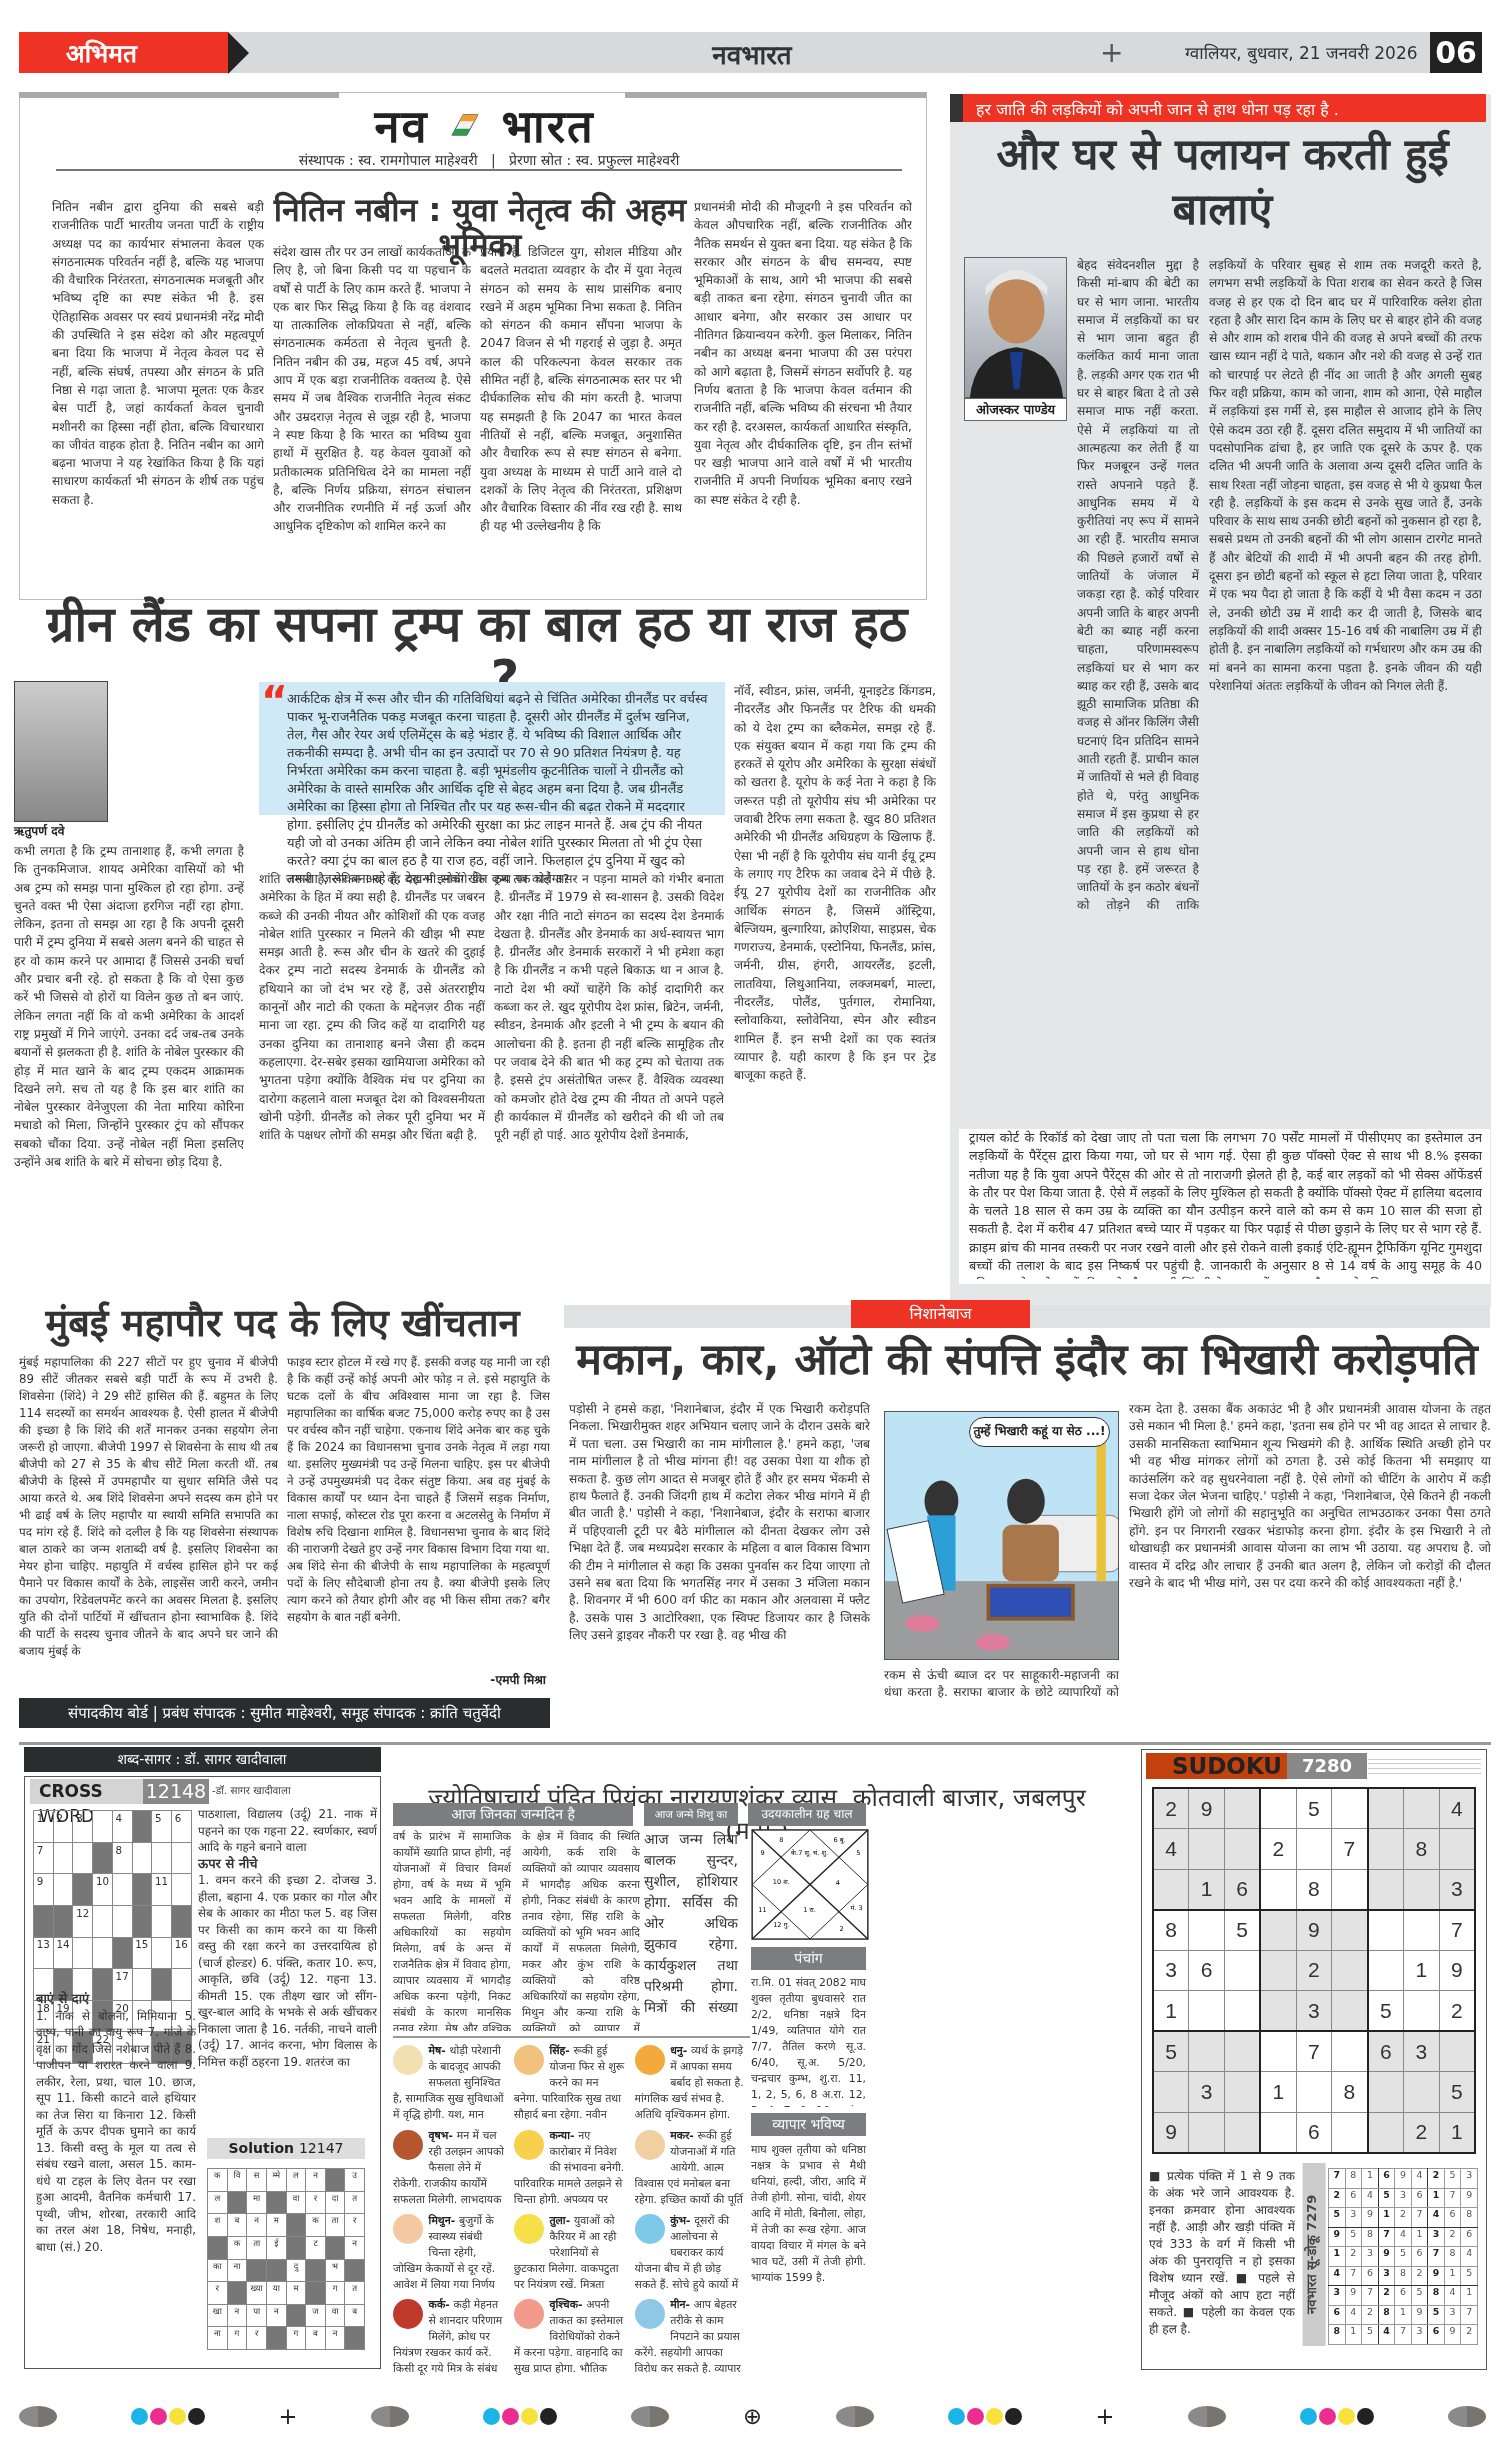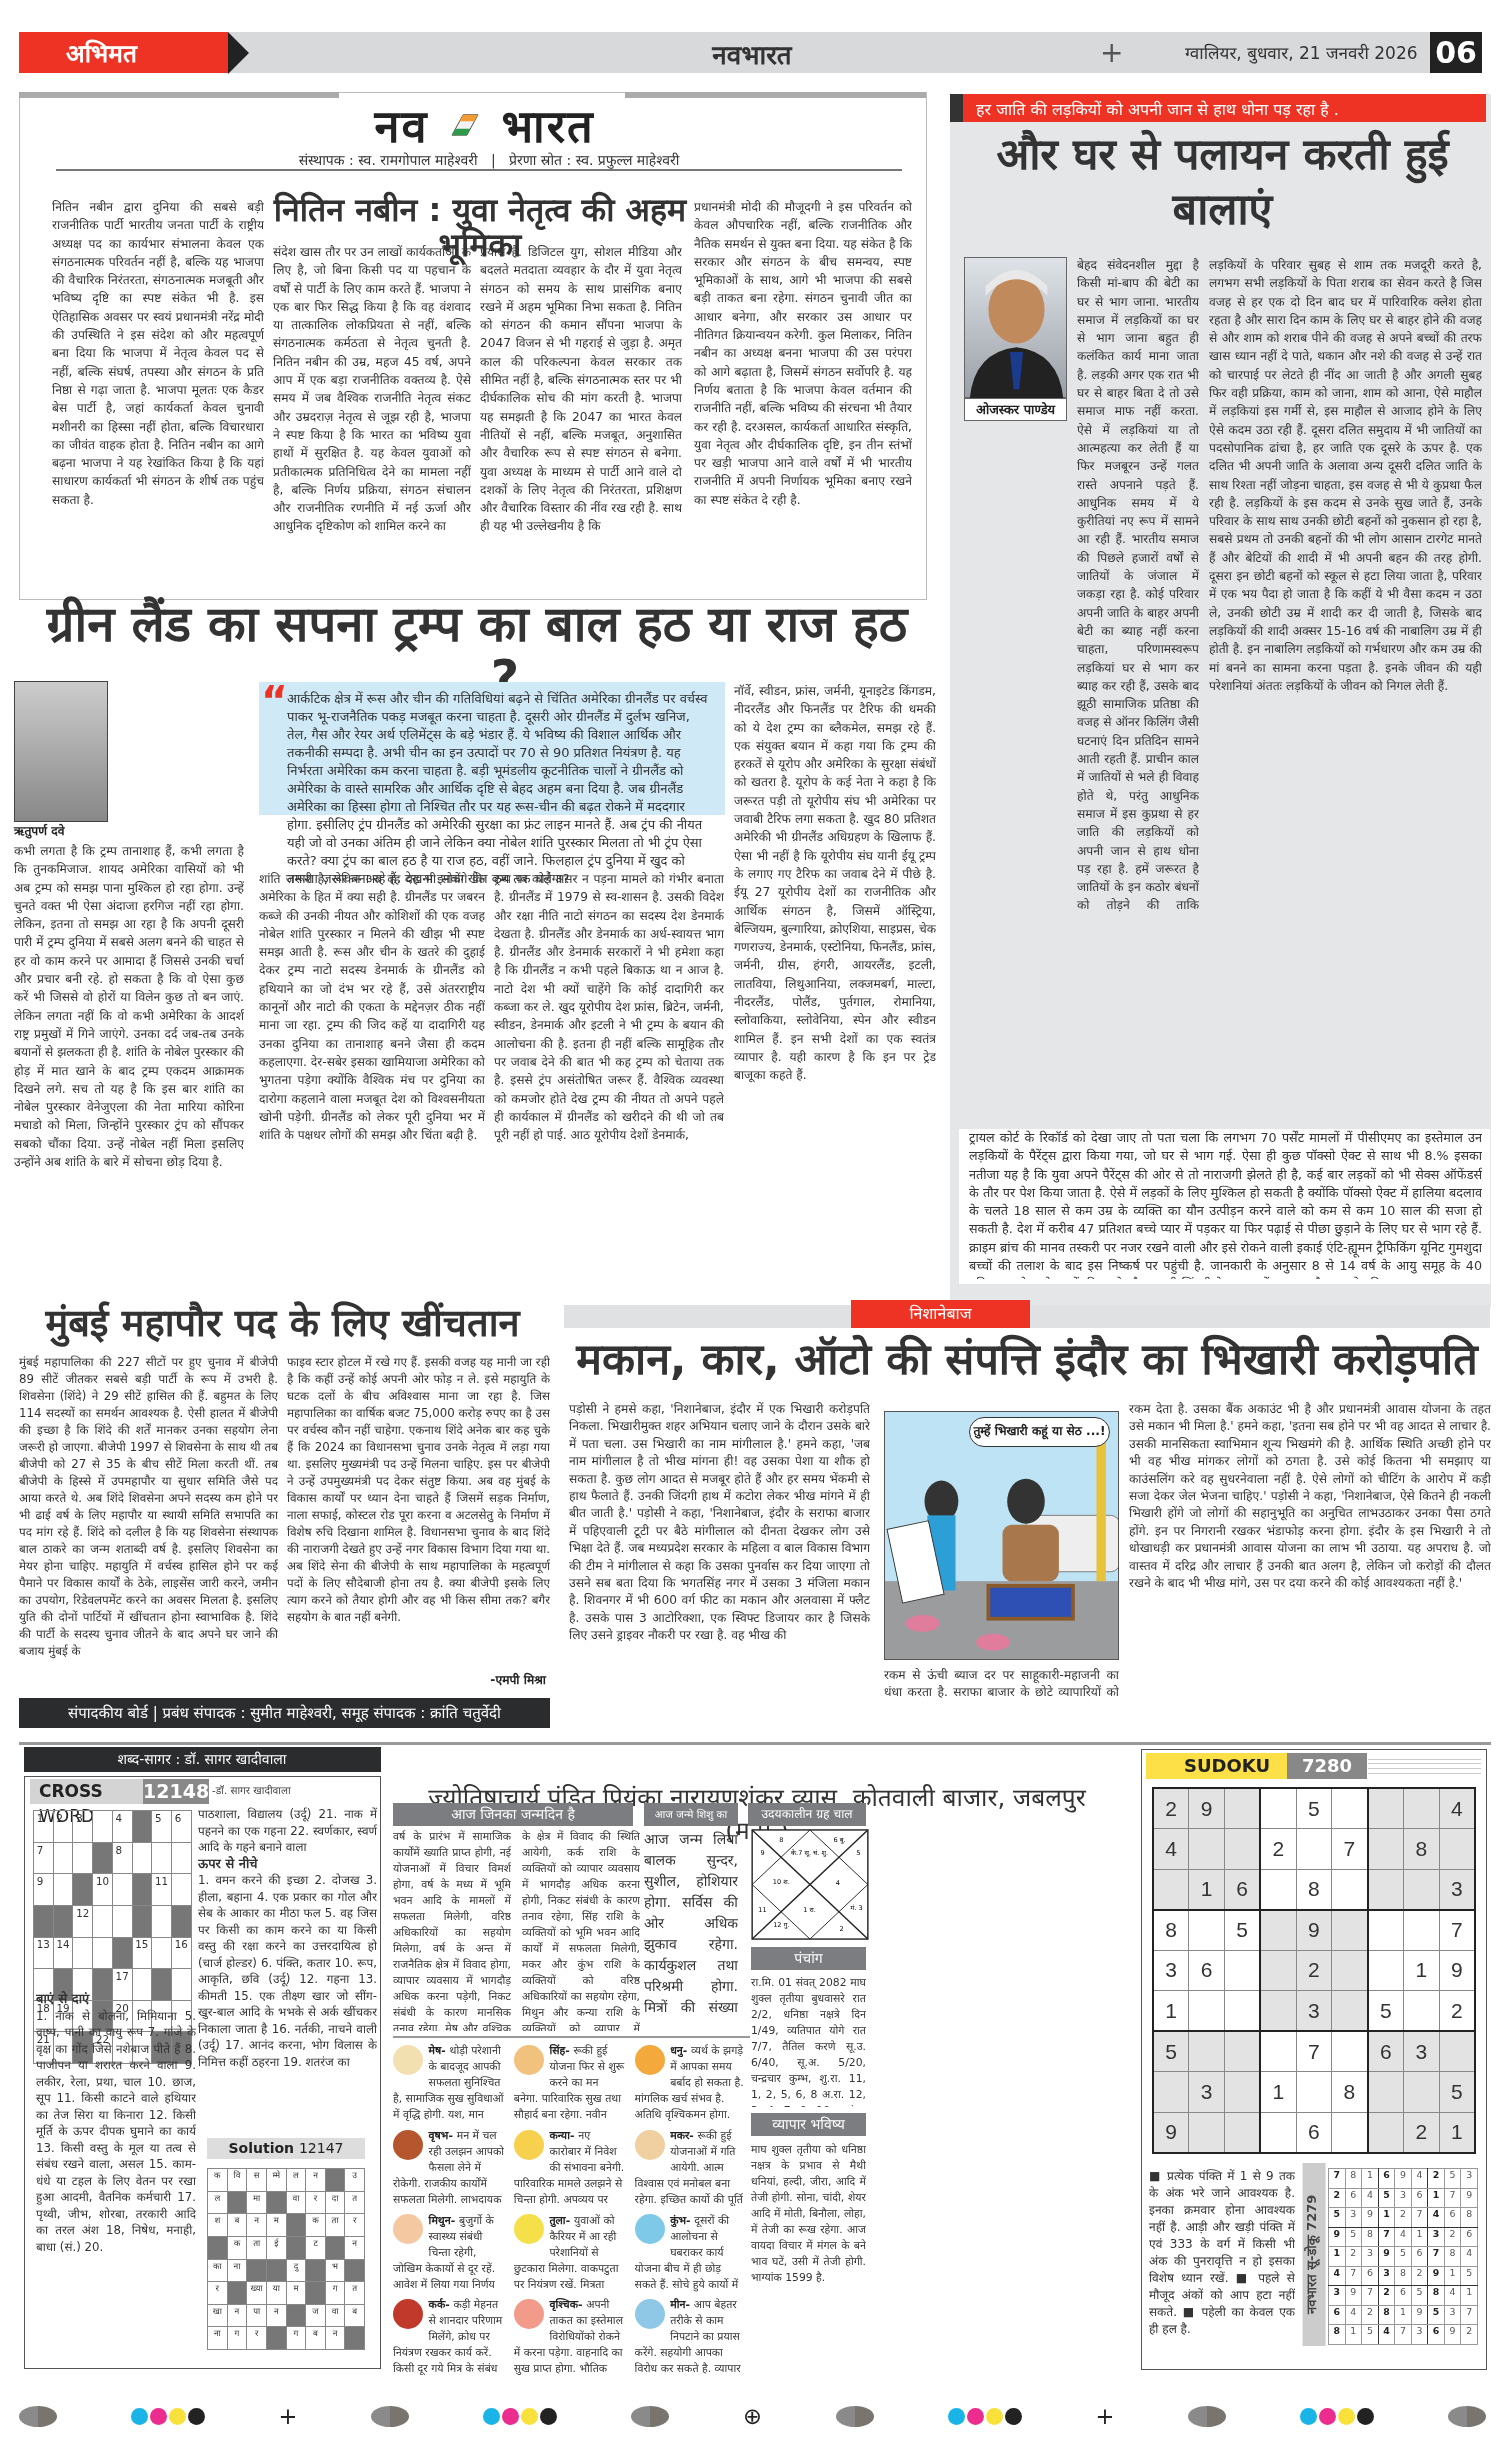--- a/index.html
+++ b/index.html
@@ -47,21 +47,21 @@
 #nb-band{left:564px;top:1305px;width:926px;height:22.6px;background:#e0e1e3}
 #nb-tag{left:851px;top:1300px;width:179px;height:28px;background:#ee3324;color:#fff;font-size:16px;text-align:center;line-height:28px}
 #nb-title{left:564px;top:1336px;width:926px;font-size:43px;text-align:center}
 #cartoon{left:884px;top:1411px;width:235px;height:249px;background:#bde3f4;border:0.9px solid #555;overflow:hidden}
 #bubble{left:969px;top:1417px;width:141px;height:30px;background:#fff;border:1.9px solid #333;border-radius:15px;font-size:12.2px;text-align:center;line-height:26px;font-weight:bold}
 
 #bottom-rule{left:19px;top:1742px;width:1472px;height:2.8px;background:#999}
 #sabd-head{left:23.5px;top:1747px;width:357px;height:24.5px;background:#2b2c2e;color:#fff;font-size:14px;text-align:center;line-height:24.5px}
 #cw-box{left:23.5px;top:1776px;width:357px;height:593px;border:1.9px solid #555}
 #cw-word{left:30px;top:1779px;width:113px;height:24.5px;background:#d4d4d4;font-size:17px;font-weight:bold;line-height:24.5px;padding-left:9px}
-#cw-num{left:143px;top:1779px;width:66px;height:24.5px;background:#888;color:#fff;font-size:19px;font-weight:bold;line-height:24.5px;text-align:center}
+#cw-num{left:143px;top:1779px;width:66px;height:24.5px;background:#888;color:#fff;font-size:19px;font-weight:normal;line-height:24.5px;text-align:center}
 #cw-by{left:212px;top:1783px;font-size:10.3px;color:#444}
 .grid{border-collapse:collapse}
 .grid td{border:0.9px solid #888;text-align:left;vertical-align:top;font-size:10.3px;padding:0.9px 2.8px;color:#333}
 .grid td.blk{background:#777}
 #cw-grid{left:33px;top:1810px;width:158px;height:254px}
 #cw-grid td{width:20px;height:31.5px}
 #cw-right{left:198px;top:1806px;width:179px;height:348px;font-size:11.8px;line-height:16.5px}
 #cw-left{left:36px;top:1991px;width:160px;height:292px;font-size:11.8px;line-height:16.5px}
 #sol-title{left:207px;top:2138px;width:158px;height:21px;background:#ddd;font-size:14px;font-weight:bold;text-align:center;line-height:21px}
 #sol-grid{left:207px;top:2168px;width:158px;height:182px}
@@ -79,21 +79,21 @@
 #panchang-head{left:751px;top:1947px;width:115px}
 #panchang-text{left:751px;top:1975px;width:115px;height:132px;font-size:10.8px;line-height:16px}
 #vyapar-head{left:751px;top:2113px;width:115px}
 #vyapar-text{left:751px;top:2142px;width:115px;height:141px;font-size:10.8px;line-height:16px}
 #astro-rule{left:393px;top:2036px;width:357px;height:1.9px;background:#999}
 .rashi{font-size:10.8px;line-height:16px;color:#333}
 .rashi b{color:#222}
 .zodiac{display:inline-block;float:left;width:30px;height:30px;border-radius:50%;margin:1.9px 5.6px 1.9px 0}
 
 #sudoku-box{left:1141px;top:1749px;width:346px;height:621px;border:1.9px solid #555}
-#sd-title{left:1146px;top:1753px;width:162px;height:26px;background:#fde047;font-size:18px;font-weight:bold;text-align:center;line-height:26px}
+#sd-title{left:1146px;top:1753px;width:162px;height:26px;background:#c2410c;font-size:23px;font-weight:bold;text-align:center;line-height:26px}
 #sd-num{left:1287px;top:1753px;width:80px;height:26px;background:#888;color:#fff;font-size:18px;font-weight:bold;text-align:center;line-height:26px}
 #sd-lines{left:1368px;top:1755px;width:113px;height:24.5px;background:repeating-linear-gradient(#fff 0 3.8px,#ccc 3.8px 4.7px)}
 #sd-grid{left:1152px;top:1787px;width:324px;height:367px;border:2.8px solid #222}
 #sd-grid td{width:36px;height:40px;border:0.9px solid #888;font-size:21px;text-align:center;vertical-align:middle;color:#333;font-family:"Liberation Sans",sans-serif}
 #sd-grid td.sh{background:#e3e3e3}
 #sd-grid td.br{border-right:2.8px solid #222}
 #sd-grid td.bb{border-bottom:2.8px solid #222}
 #sd-rules{left:1149px;top:2168px;width:146px;height:179px;font-size:12px;line-height:17px}
 #sd-prev-label{left:1303px;top:2163px;width:22.6px;height:183px;background:#ccc;writing-mode:vertical-rl;transform:rotate(180deg);font-size:13px;text-align:center;font-weight:bold;color:#444}
 #sd-prev{left:1328px;top:2168px;width:150px;height:177px}

